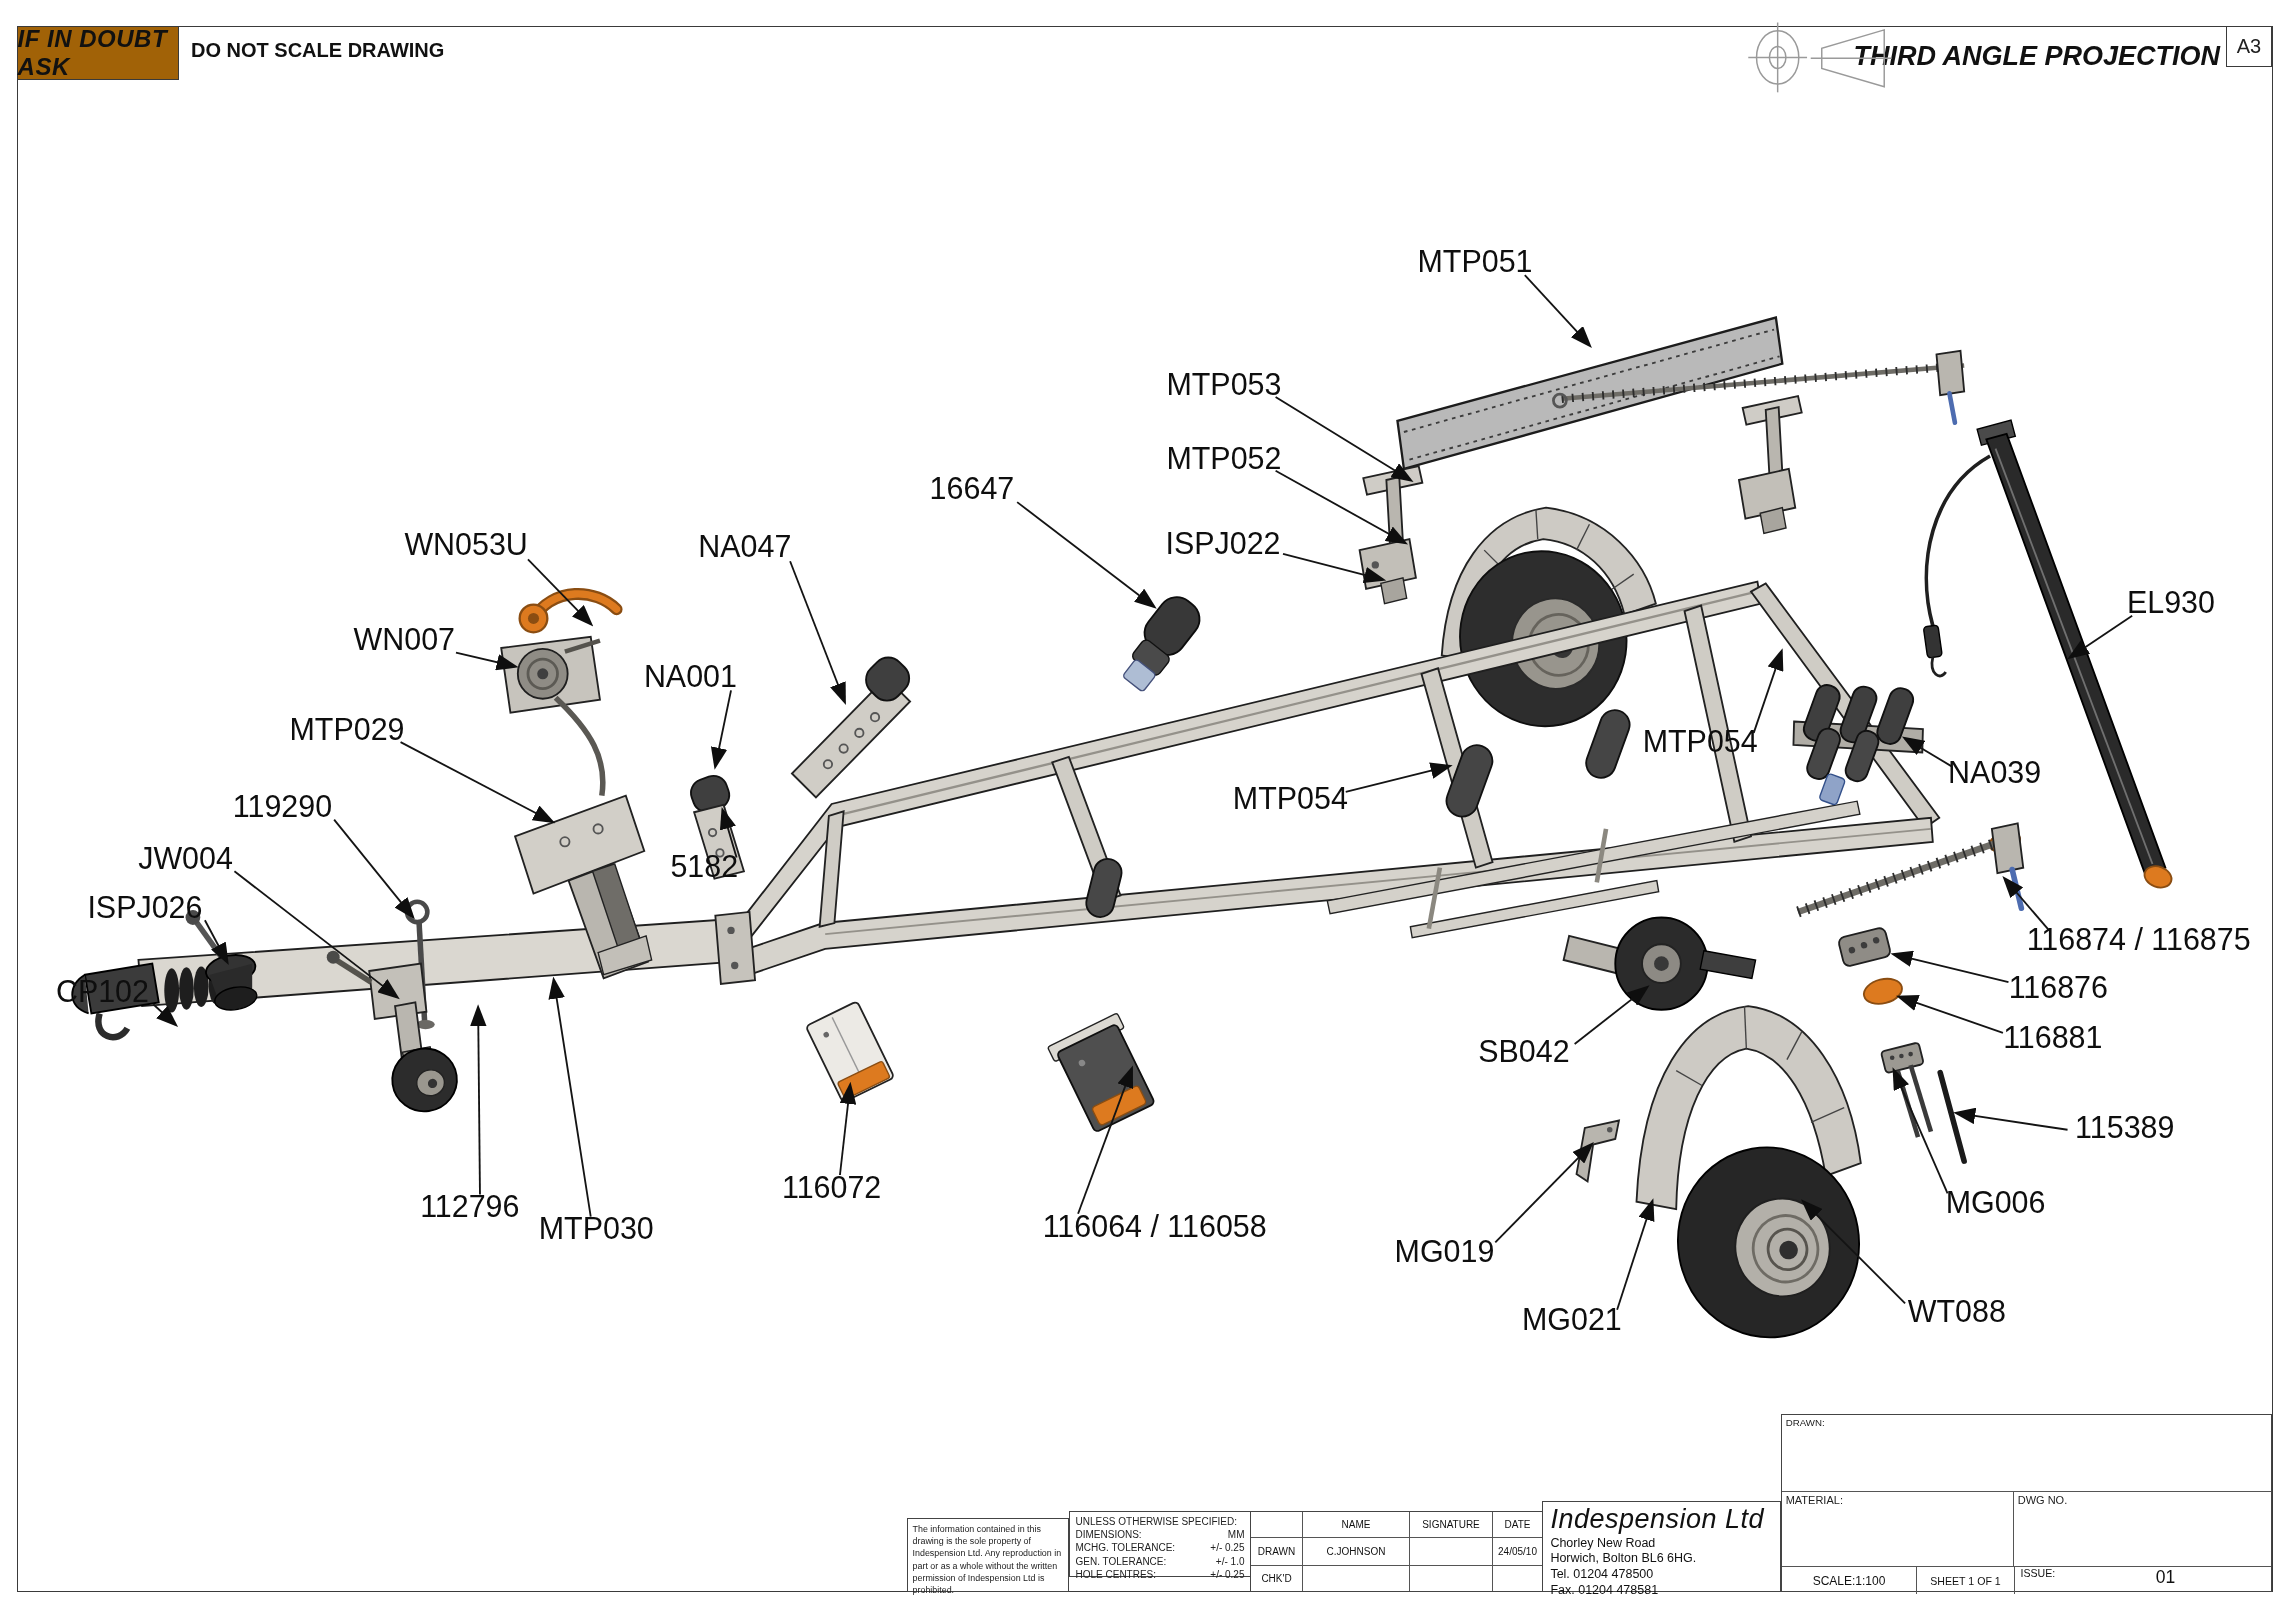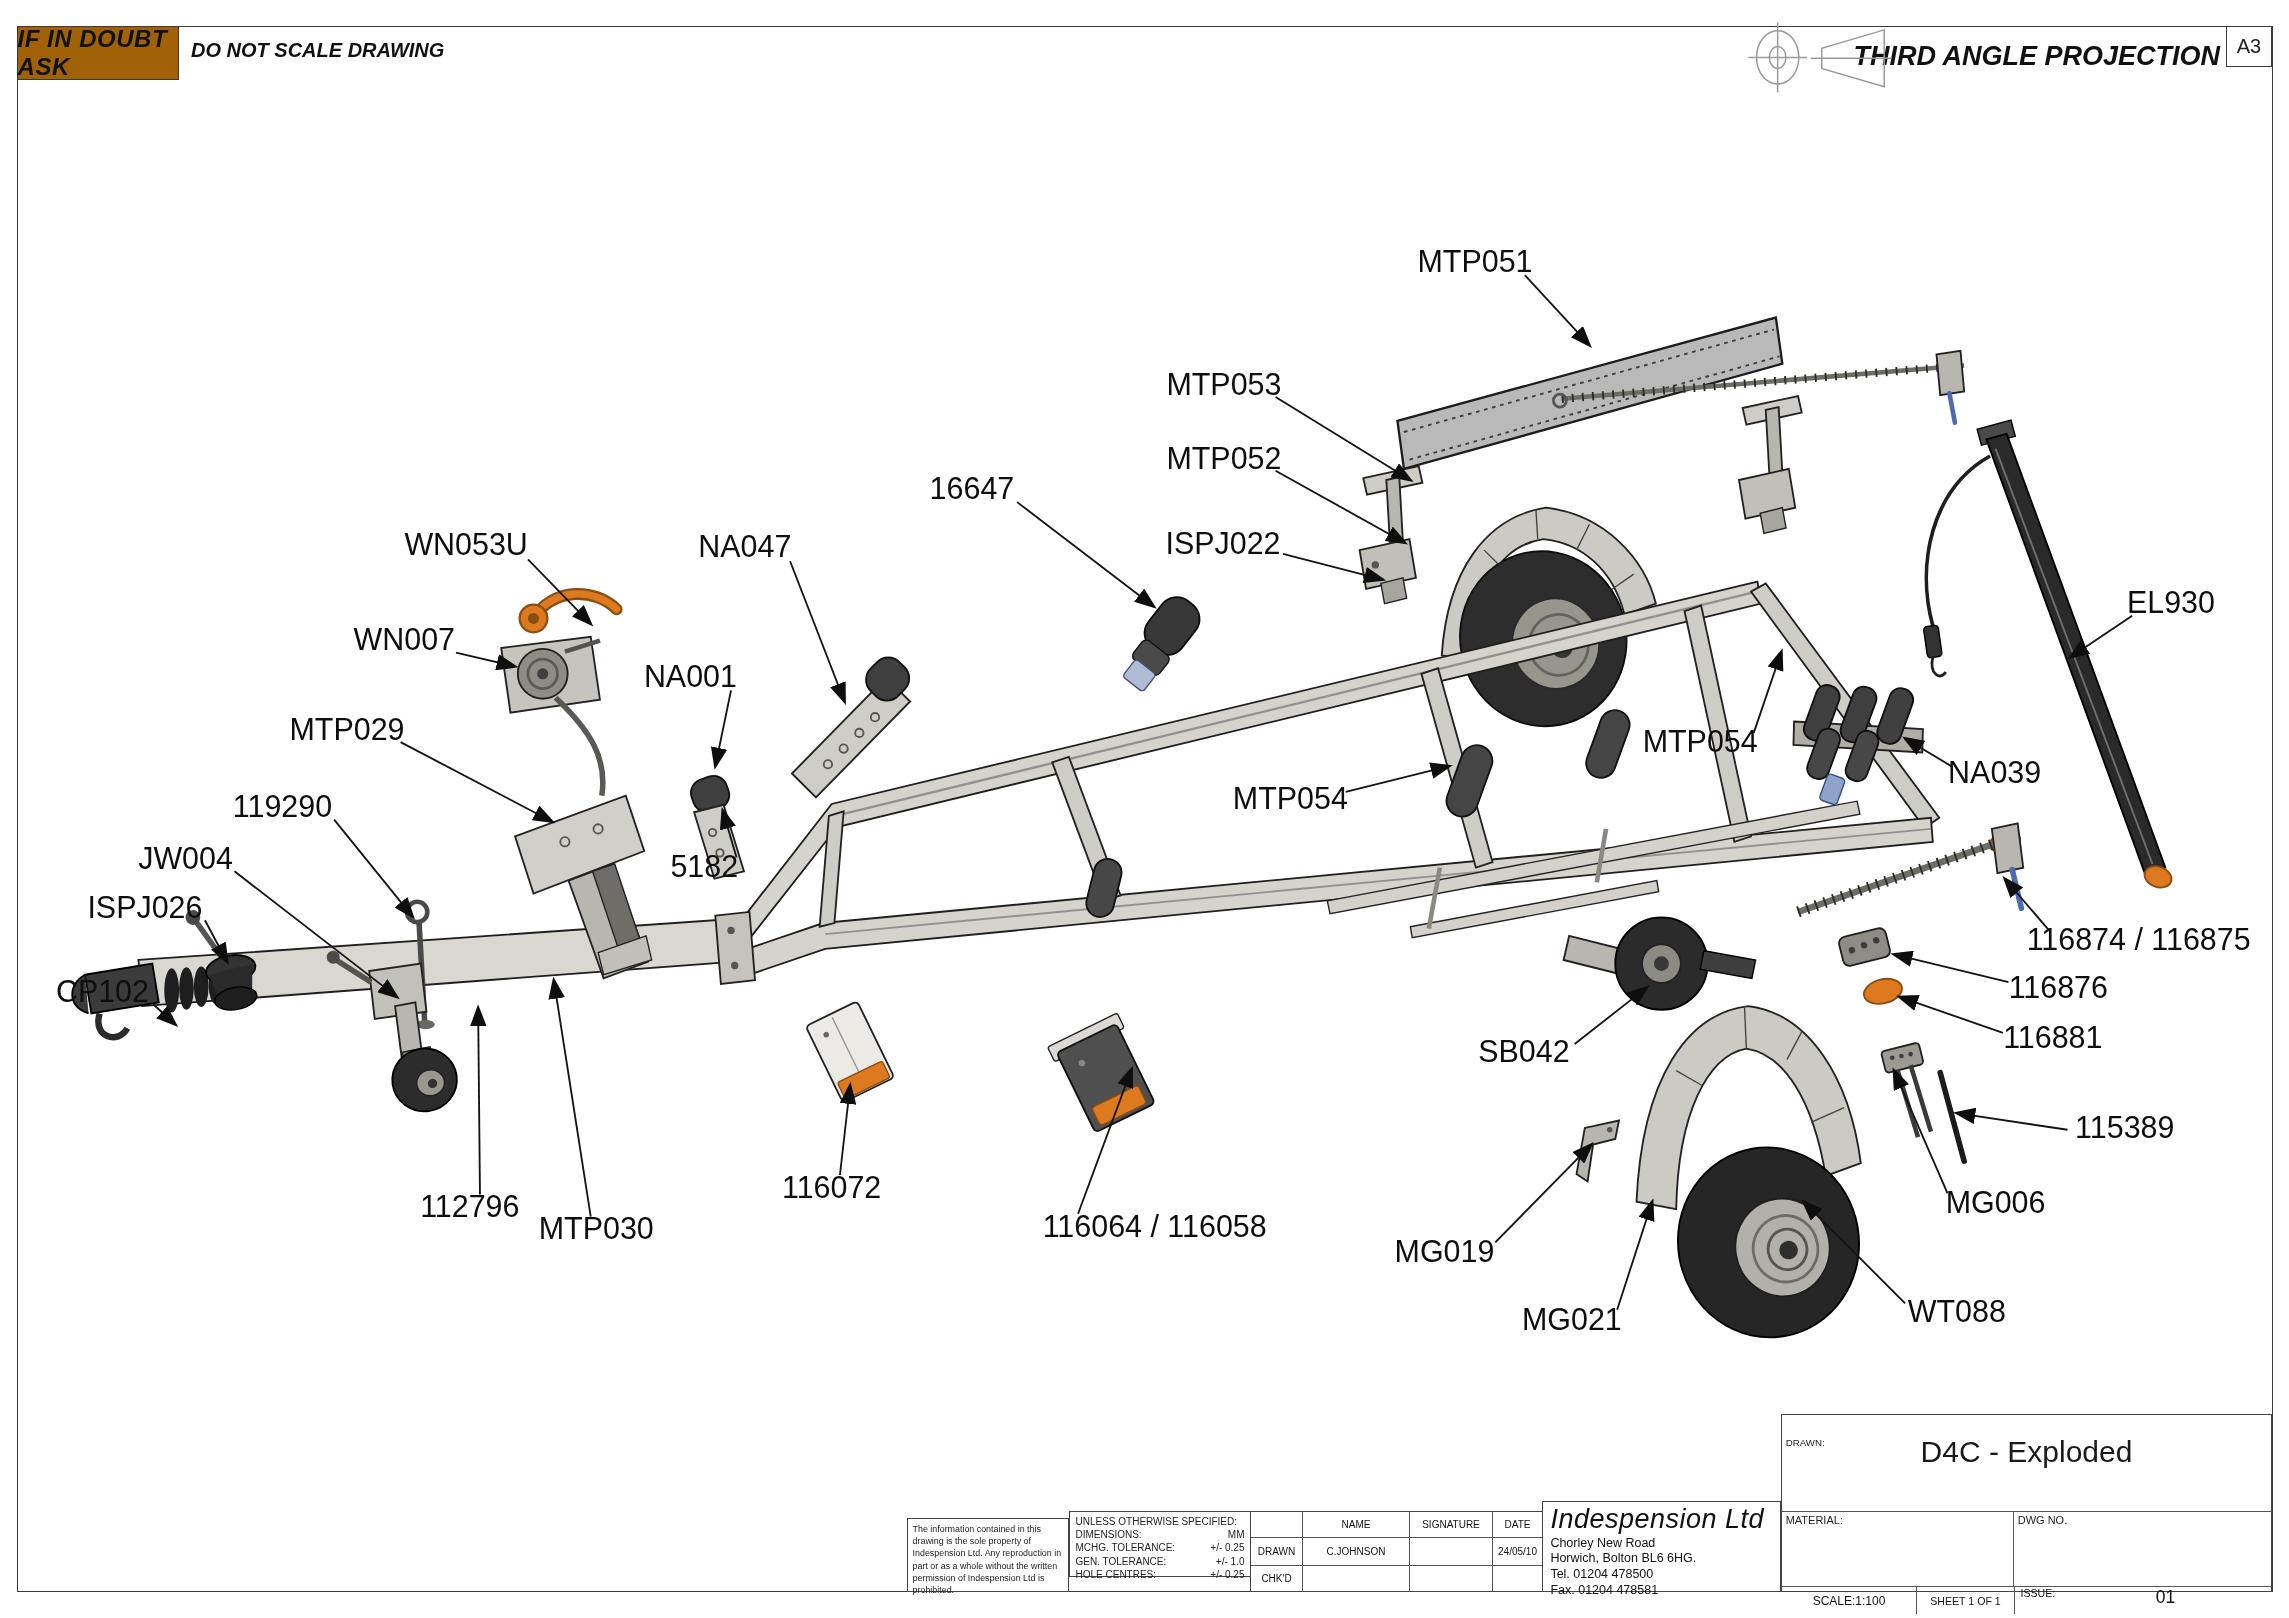--- a/index.html
+++ b/index.html
@@ -1,20 +1,20 @@
 <!DOCTYPE html>
 <html style="--accent-orange: #dd7a1f; --metal-light: #d6d3cc; --metal-mid: #b9b6af; --dark-part: #333333; --line: #1a1a1a; --blue-pin: #4d6cb0; --plank-gray: #b9b9b9;font-size:14.8px"><head>
 <meta charset="utf-8">
 <style>
   html,body{margin:0;padding:0;background:#fff}
   body{width:2290px;height:1619px;position:relative;font-family:"Liberation Sans",sans-serif;color:#111;overflow:hidden}
   .abs{position:absolute;box-sizing:border-box}
   .sheet-border{left:16.6px;top:26px;width:2256px;height:1566px;border:1.5px solid #3a3a3a}
   .warnbox{left:16.6px;top:26px;width:162px;height:54px;border:1.5px solid #3a3a3a;background:#a16207;display:flex;align-items:center;justify-content:center;font-style:italic;font-weight:bold;font-size:24px;letter-spacing:0.5px}
-  .noscale{left:191px;top:39px;font-style:italic;font-weight:bold;font-size:20px}
+  .noscale{left:191px;top:39px;font-weight:bold;font-size:20px}
   .proj-label{right:70px;top:41px;font-style:italic;font-weight:bold;font-size:27px}
   .a3box{left:2226px;top:26px;width:46px;height:41px;border:1.3px solid #3a3a3a;display:flex;align-items:center;justify-content:center;font-size:20px;color:#222}
   #diagram{left:0;top:0;width:2290px;height:1619px}
   .part-label{font-family:"Liberation Sans",sans-serif;font-size:33px;fill:#0e0e0e;text-anchor:middle;dominant-baseline:middle}
   .leader{stroke:#141414;stroke-width:2;fill:none}
   
   .legalbox{left:907px;top:1518px;width:162px;height:74px;border:1.1px solid #444;padding:3.7px 4.6px;font-size:8.9px;line-height:1.38;color:#222}
   .tolbox{left:1069px;top:1511px;width:182px;height:66px;border:1.1px solid #444;padding:3.7px 5.5px;font-size:10px;color:#222}
   .tolbox .tol-row{display:flex;margin-top:2.3px}
   .tolbox .tol-row span:last-child{margin-left:auto;padding-left:3.7px}
@@ -429,21 +429,20 @@
       <div>Chorley New Road</div>
       <div>Horwich, Bolton BL6 6HG.</div>
       <div>Tel. 01204 478500</div>
       <div>Fax. 01204 478581</div>
     </div>
 </div>
 
 <div class="abs titleblock">
   <div class="tb-titlerow">
     <span class="tb-small">DRAWN:</span>
-    <div class="tb-title">D4C - Exploded</div>
   </div>
   <div class="tb-mid">
     <div class="tb-material">
         <span class="tb-small" style="font-size:11px">MATERIAL:</span>
       </div>
     <div class="tb-dwg">
         <span class="tb-small" style="font-size:11px">DWG NO.</span>
       </div>
   </div>
   <div class="tb-bottom">

